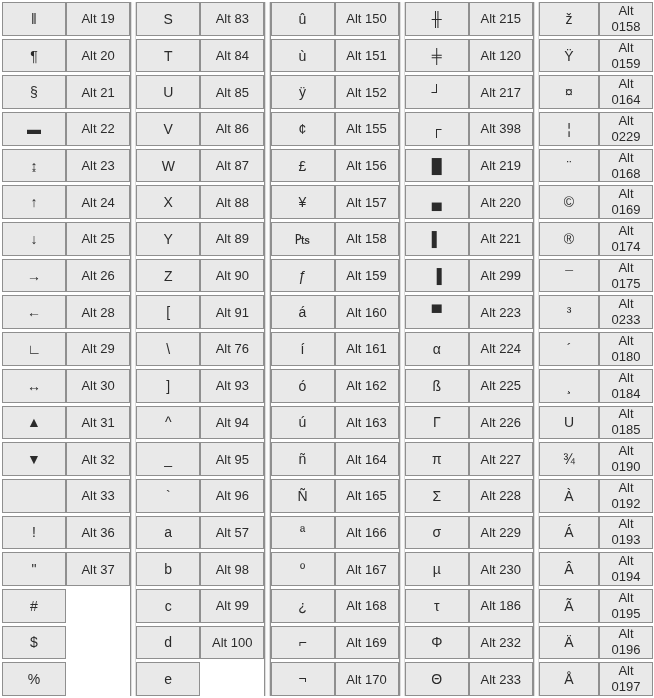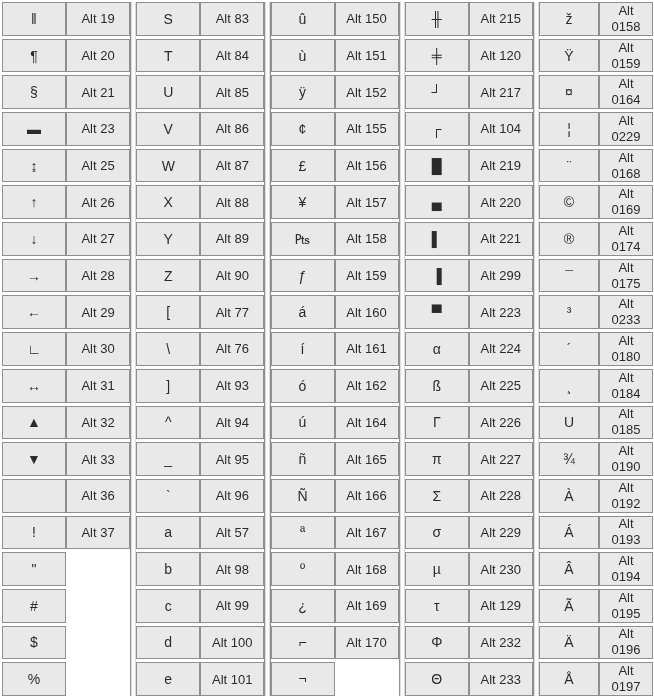--- a/index.html
+++ b/index.html
@@ -81,24 +81,25 @@
         <div class="cell char-cell">▼</div>
         <div class="cell char-cell"></div>
         <div class="cell char-cell">!</div>
         <div class="cell char-cell">"</div>
         <div class="cell char-cell">#</div>
         <div class="cell char-cell">$</div>
         <div class="cell char-cell">%</div>
         <div class="cell code-cell">Alt 19</div>
         <div class="cell code-cell">Alt 20</div>
         <div class="cell code-cell">Alt 21</div>
+        <div class="cell code-cell">Alt 22</div>
         <div class="cell code-cell">Alt 23</div>
+        <div class="cell code-cell">Alt 24</div>
         <div class="cell code-cell">Alt 25</div>
         <div class="cell code-cell">Alt 26</div>
-        <div class="cell code-cell">Alt 27</div>
         <div class="cell code-cell">Alt 28</div>
         <div class="cell code-cell">Alt 29</div>
         <div class="cell code-cell">Alt 30</div>
         <div class="cell code-cell">Alt 31</div>
         <div class="cell code-cell">Alt 32</div>
         <div class="cell code-cell">Alt 33</div>
         <div class="cell code-cell">Alt 36</div>
         <div class="cell code-cell">Alt 37</div>
       </div>
       <div class="divider"></div>
@@ -123,31 +124,30 @@
         <div class="cell char-cell">d</div>
         <div class="cell char-cell">e</div>
         <div class="cell code-cell">Alt 83</div>
         <div class="cell code-cell">Alt 84</div>
         <div class="cell code-cell">Alt 85</div>
         <div class="cell code-cell">Alt 86</div>
         <div class="cell code-cell">Alt 87</div>
         <div class="cell code-cell">Alt 88</div>
         <div class="cell code-cell">Alt 89</div>
         <div class="cell code-cell">Alt 90</div>
-        <div class="cell code-cell">Alt 77</div>
+        <div class="cell code-cell">Alt 91</div>
         <div class="cell code-cell">Alt 76</div>
         <div class="cell code-cell">Alt 93</div>
         <div class="cell code-cell">Alt 94</div>
         <div class="cell code-cell">Alt 95</div>
         <div class="cell code-cell">Alt 96</div>
         <div class="cell code-cell">Alt 57</div>
         <div class="cell code-cell">Alt 98</div>
         <div class="cell code-cell">Alt 99</div>
         <div class="cell code-cell">Alt 100</div>
-        <div class="cell code-cell">Alt 101</div>
       </div>
       <div class="divider"></div>
       <div class="group cols-normal">
         <div class="cell char-cell">û</div>
         <div class="cell char-cell">ù</div>
         <div class="cell char-cell">ÿ</div>
         <div class="cell char-cell">¢</div>
         <div class="cell char-cell">£</div>
         <div class="cell char-cell">¥</div>
         <div class="cell char-cell">₧</div>
@@ -167,20 +167,21 @@
         <div class="cell code-cell">Alt 151</div>
         <div class="cell code-cell">Alt 152</div>
         <div class="cell code-cell">Alt 155</div>
         <div class="cell code-cell">Alt 156</div>
         <div class="cell code-cell">Alt 157</div>
         <div class="cell code-cell">Alt 158</div>
         <div class="cell code-cell">Alt 159</div>
         <div class="cell code-cell">Alt 160</div>
         <div class="cell code-cell">Alt 161</div>
         <div class="cell code-cell">Alt 162</div>
+        <div class="cell code-cell">Alt 163</div>
         <div class="cell code-cell">Alt 164</div>
         <div class="cell code-cell">Alt 165</div>
         <div class="cell code-cell">Alt 166</div>
         <div class="cell code-cell">Alt 167</div>
         <div class="cell code-cell">Alt 168</div>
         <div class="cell code-cell">Alt 169</div>
         <div class="cell code-cell">Alt 170</div>
       </div>
       <div class="divider"></div>
       <div class="group cols-normal">
@@ -199,34 +200,34 @@
         <div class="cell char-cell">π</div>
         <div class="cell char-cell">Σ</div>
         <div class="cell char-cell">σ</div>
         <div class="cell char-cell">µ</div>
         <div class="cell char-cell">τ</div>
         <div class="cell char-cell">Φ</div>
         <div class="cell char-cell">Θ</div>
         <div class="cell code-cell">Alt 215</div>
         <div class="cell code-cell">Alt 120</div>
         <div class="cell code-cell">Alt 217</div>
-        <div class="cell code-cell">Alt 104</div>
+        <div class="cell code-cell">Alt 398</div>
         <div class="cell code-cell">Alt 219</div>
         <div class="cell code-cell">Alt 220</div>
         <div class="cell code-cell">Alt 221</div>
         <div class="cell code-cell">Alt 299</div>
         <div class="cell code-cell">Alt 223</div>
         <div class="cell code-cell">Alt 224</div>
         <div class="cell code-cell">Alt 225</div>
         <div class="cell code-cell">Alt 226</div>
         <div class="cell code-cell">Alt 227</div>
         <div class="cell code-cell">Alt 228</div>
         <div class="cell code-cell">Alt 229</div>
         <div class="cell code-cell">Alt 230</div>
-        <div class="cell code-cell">Alt 129</div>
+        <div class="cell code-cell">Alt 186</div>
         <div class="cell code-cell">Alt 232</div>
         <div class="cell code-cell">Alt 233</div>
       </div>
       <div class="divider"></div>
       <div class="group cols-last">
         <div class="cell char-cell">ž</div>
         <div class="cell char-cell">Ÿ</div>
         <div class="cell char-cell">¤</div>
         <div class="cell char-cell">¦</div>
         <div class="cell char-cell">¨</div>

